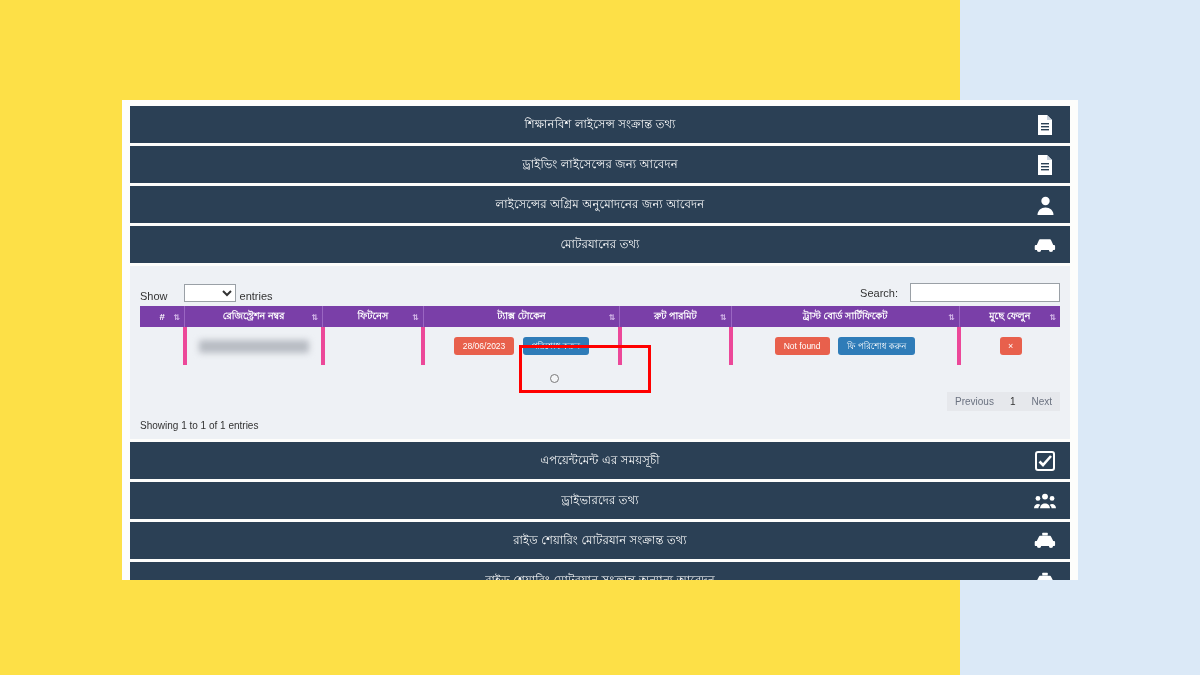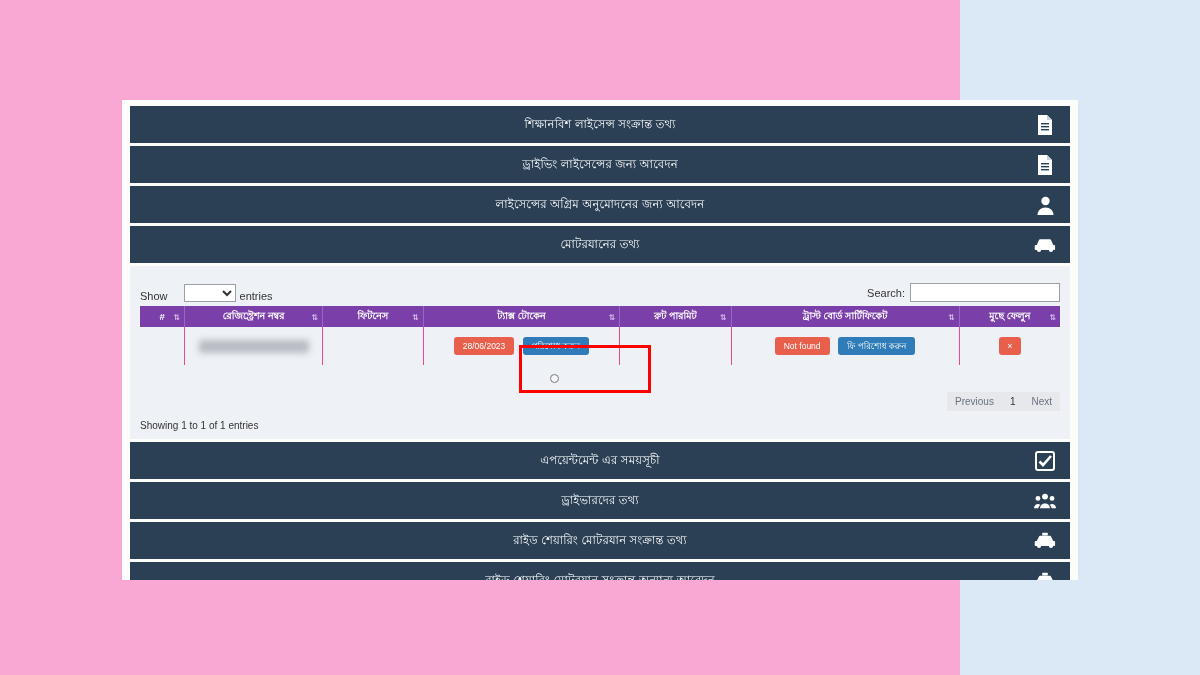--- a/index.html
+++ b/index.html
@@ -6,21 +6,21 @@
   html, body {
     margin: 0; padding: 0;
     width: 1200px; height: 675px;
     background: #dbe9f7;
     font-family: "Liberation Sans", "DejaVu Sans", sans-serif;
     overflow: hidden;
   }
   #page {
     position: relative;
     width: 960px; height: 675px;
-    background: #f9a8d4;
+    background: #fde047;
   }
   
   .card {
     position: absolute;
     left: 122px; top: 100px;
     width: 956px; height: 480px;
     background: #fdfdfb;
     padding: 6px 8px 0 8px;
     overflow: hidden;
   }
@@ -93,21 +93,21 @@
     height: 18px;
     width: 52px;
     border: 1px solid #9aa0a6;
     background: #fff;
     color: #333;
     margin-left: 12px;
   }
   .search-wrap {
     font-size: 11px;
     color: #333;
-    display: flex; align-items: center; gap: 5px;
+    display: flex; align-items: center; gap: 12px;
   }
   .search-wrap input {
     width: 150px; height: 19px;
     border: 1px solid #9aa0a6;
     background: #fff;
     font-size: 11px;
     padding: 0 4px;
   }
   
   table.dt {
@@ -136,21 +136,21 @@
     transform: translateY(-50%);
     font-size: 8px;
     color: #d6bbea;
     letter-spacing: -1px;
   }
   table.dt tbody td {
     background: #eef1f5;
     height: 38px;
     text-align: center;
     vertical-align: middle;
-    border-right: 1px solid #ec4899;
+    border-right: 4px solid #ec4899;
     font-size: 10px;
     color: #333;
     padding: 0 4px;
   }
   table.dt tbody td:last-child { border-right: none; }
   .redacted {
     display: inline-block;
     width: 110px; height: 13px;
     background: #b8bcc3;
     filter: blur(3px);

